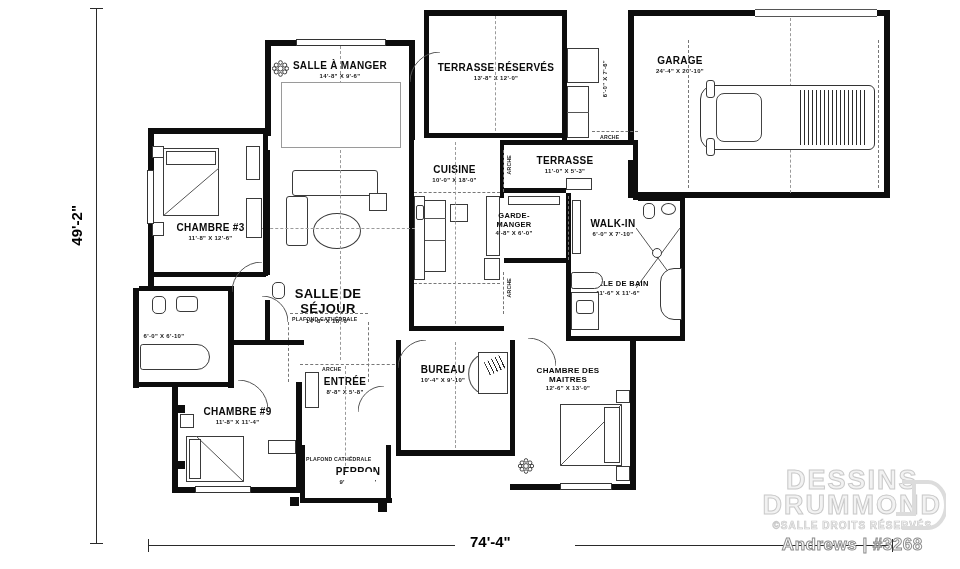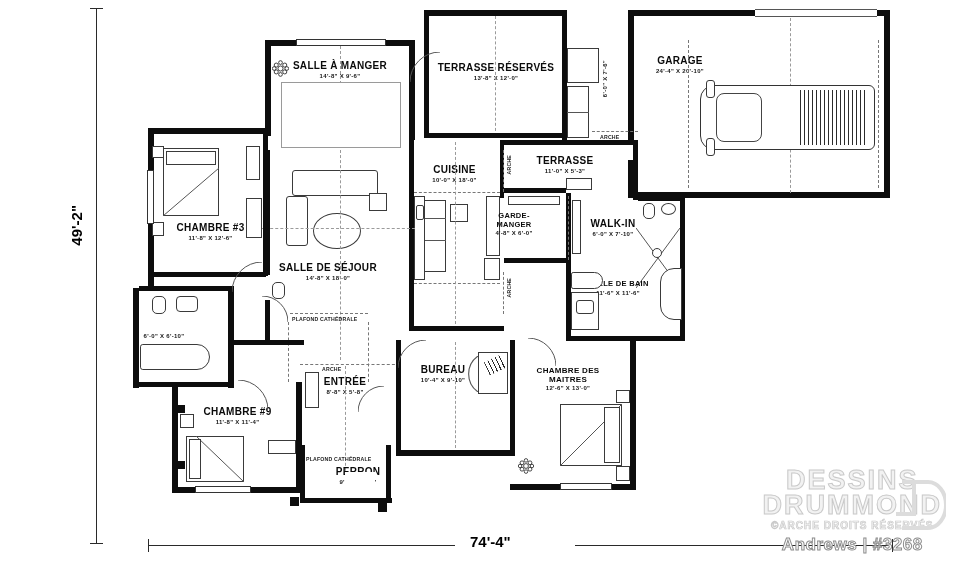--- a/index.html
+++ b/index.html
@@ -212,21 +212,21 @@
     <div class="dm">11'-6" X 11'-6"</div>
   </div>
   <div class="wall" style="left:566px;top:263px;width:5px;height:78px;"></div>
   <div class="wall" style="left:566px;top:336px;width:119px;height:5px;"></div>
   <div class="fx" style="left:571px;top:272px;width:32px;height:17px;border-radius:3px 12px 12px 3px;"></div>
   <div class="fx" style="left:571px;top:292px;width:28px;height:38px;"></div>
   <div class="fx" style="left:576px;top:300px;width:18px;height:14px;border-radius:3px;"></div>
   <div class="fx" style="left:660px;top:268px;width:22px;height:52px;border-radius:14px 0 0 14px;"></div>
 
   <div class="lbl" style="left:278px;top:262px;width:100px;">
-    <div class="nm" style="font-size:10px;white-space:normal;">SALLE DE SÉJOUR</div>
+    <div class="nm" style="font-size:13px;white-space:normal;margin-top:25px;">SALLE DE SÉJOUR</div>
     <div class="dm">14'-8" X 18'-0"</div>
   </div>
   <div class="fx" style="left:292px;top:170px;width:86px;height:26px;border-radius:3px;"></div>
   <div class="fx" style="left:286px;top:196px;width:22px;height:50px;border-radius:3px;"></div>
   <div class="fx" style="left:313px;top:213px;width:48px;height:36px;border-radius:50%;"></div>
   <div class="fx" style="left:369px;top:193px;width:18px;height:18px;"></div>
   <div class="ctr" style="left:340px;top:150px;height:210px;"></div>
   <div class="ctrh" style="left:255px;top:228px;width:160px;"></div>
   <div class="wall" style="left:265px;top:150px;width:5px;height:125px;"></div>
 
@@ -367,21 +367,21 @@
   <svg class="abs" style="left:528px;top:338px;" width="28" height="28">
     <path d="M0 0 A28 28 0 0 1 28 28" fill="none" stroke="#555" stroke-width="1"></path>
   </svg>
   <svg class="abs" style="left:358px;top:386px;" width="26" height="26">
     <path d="M0 26 A26 26 0 0 1 26 0" fill="none" stroke="#555" stroke-width="1"></path>
   </svg>
 
   <div id="logo">
     <div class="l1">DESSINS</div>
     <div class="l2">DRUMMOND</div>
-    <div class="l3">©ARCHE DROITS RÉSERVÉS</div>
+    <div class="l3">©SALLE DROITS RÉSERVÉS</div>
     <div class="l4">Andrews | #3268</div>
     <svg class="mark" width="52" height="62" viewBox="0 0 52 62">
       <path d="M8 8 H34 A18 23 0 0 1 34 54 H8" fill="none" stroke="#dcdcdc" stroke-width="4"></path>
       <path d="M2 40 H20 V10" fill="none" stroke="#dcdcdc" stroke-width="4"></path>
     </svg>
   </div>
 
 </div>
 
 </body></html>

